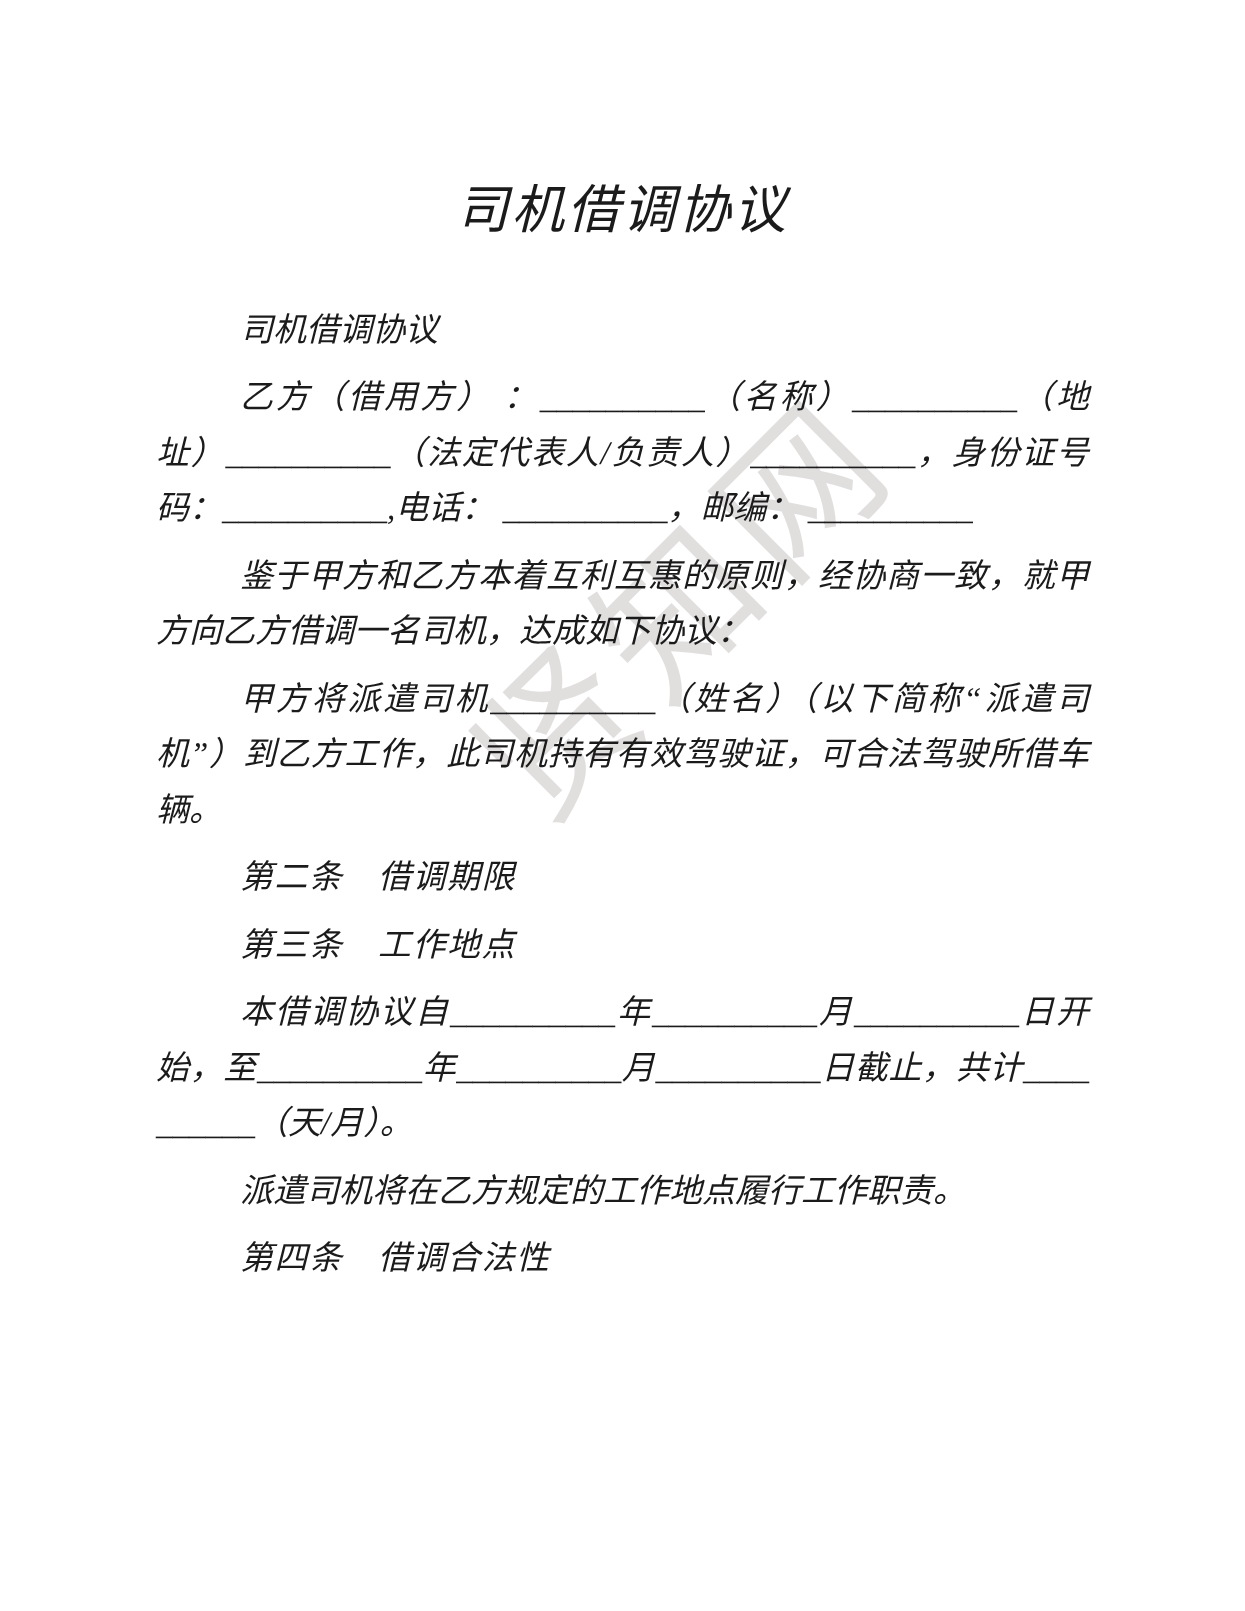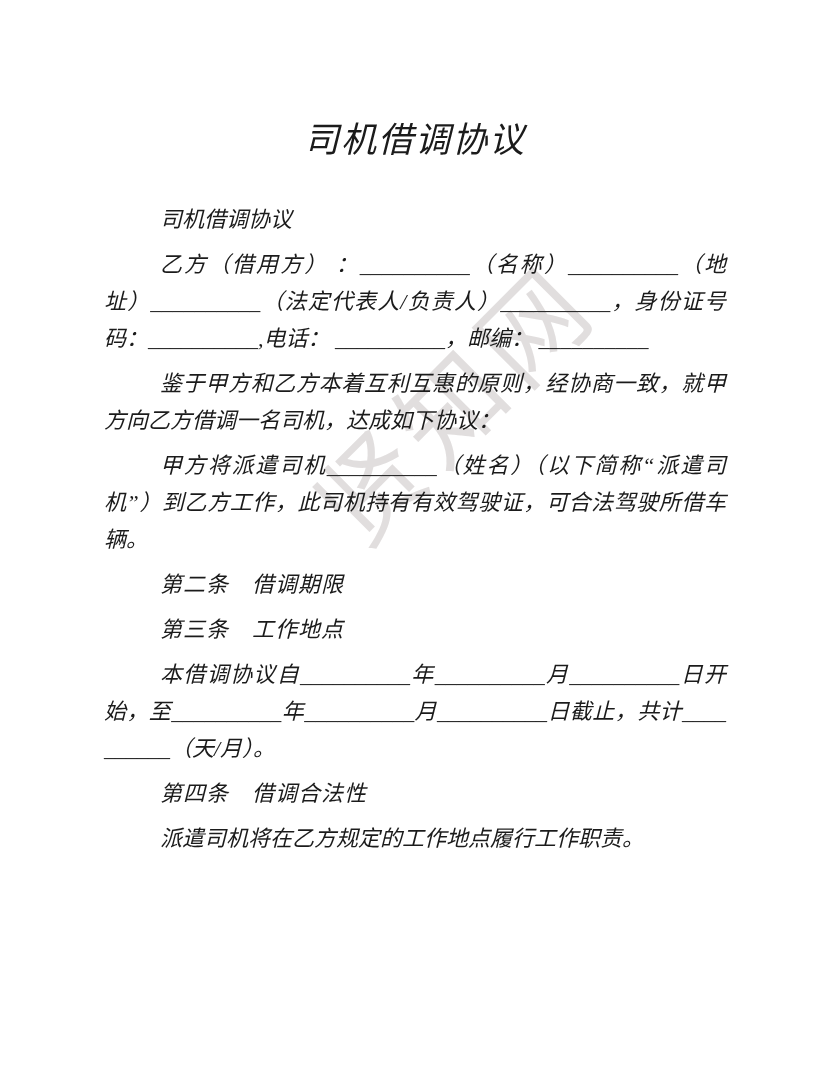--- a/index.html
+++ b/index.html
@@ -83,18 +83,18 @@
 
 
     <p class="block indent">甲方将派遣司机__________（姓名）（以下简称“派遣司机”）到乙方工作，此司机持有有效驾驶证，可合法驾驶所借车辆。</p>
 
     <p class="block indent heading">第二条　借调期限</p>
 
     <p class="block indent heading">第三条　工作地点</p>
 
     <p class="block indent">本借调协议自__________年__________月__________日开始，至__________年__________月__________日截止，共计__________（天/月）。</p>
 
+    <p class="block indent">派遣司机将在乙方规定的工作地点履行工作职责。</p>
+
     <p class="block indent heading">第四条　借调合法性</p>
-
-    <p class="block indent">派遣司机将在乙方规定的工作地点履行工作职责。</p>
 
   </div>
 </div>
 
 </body></html>

